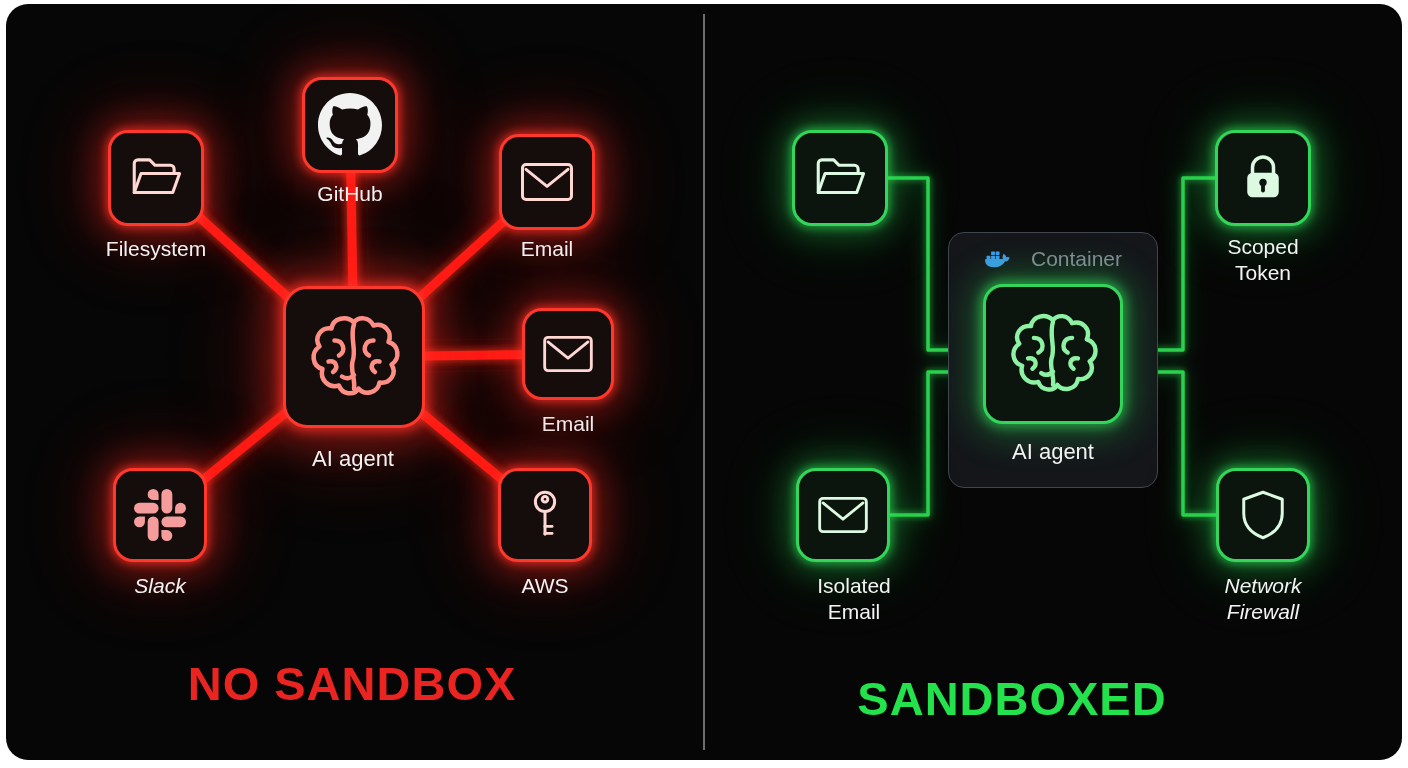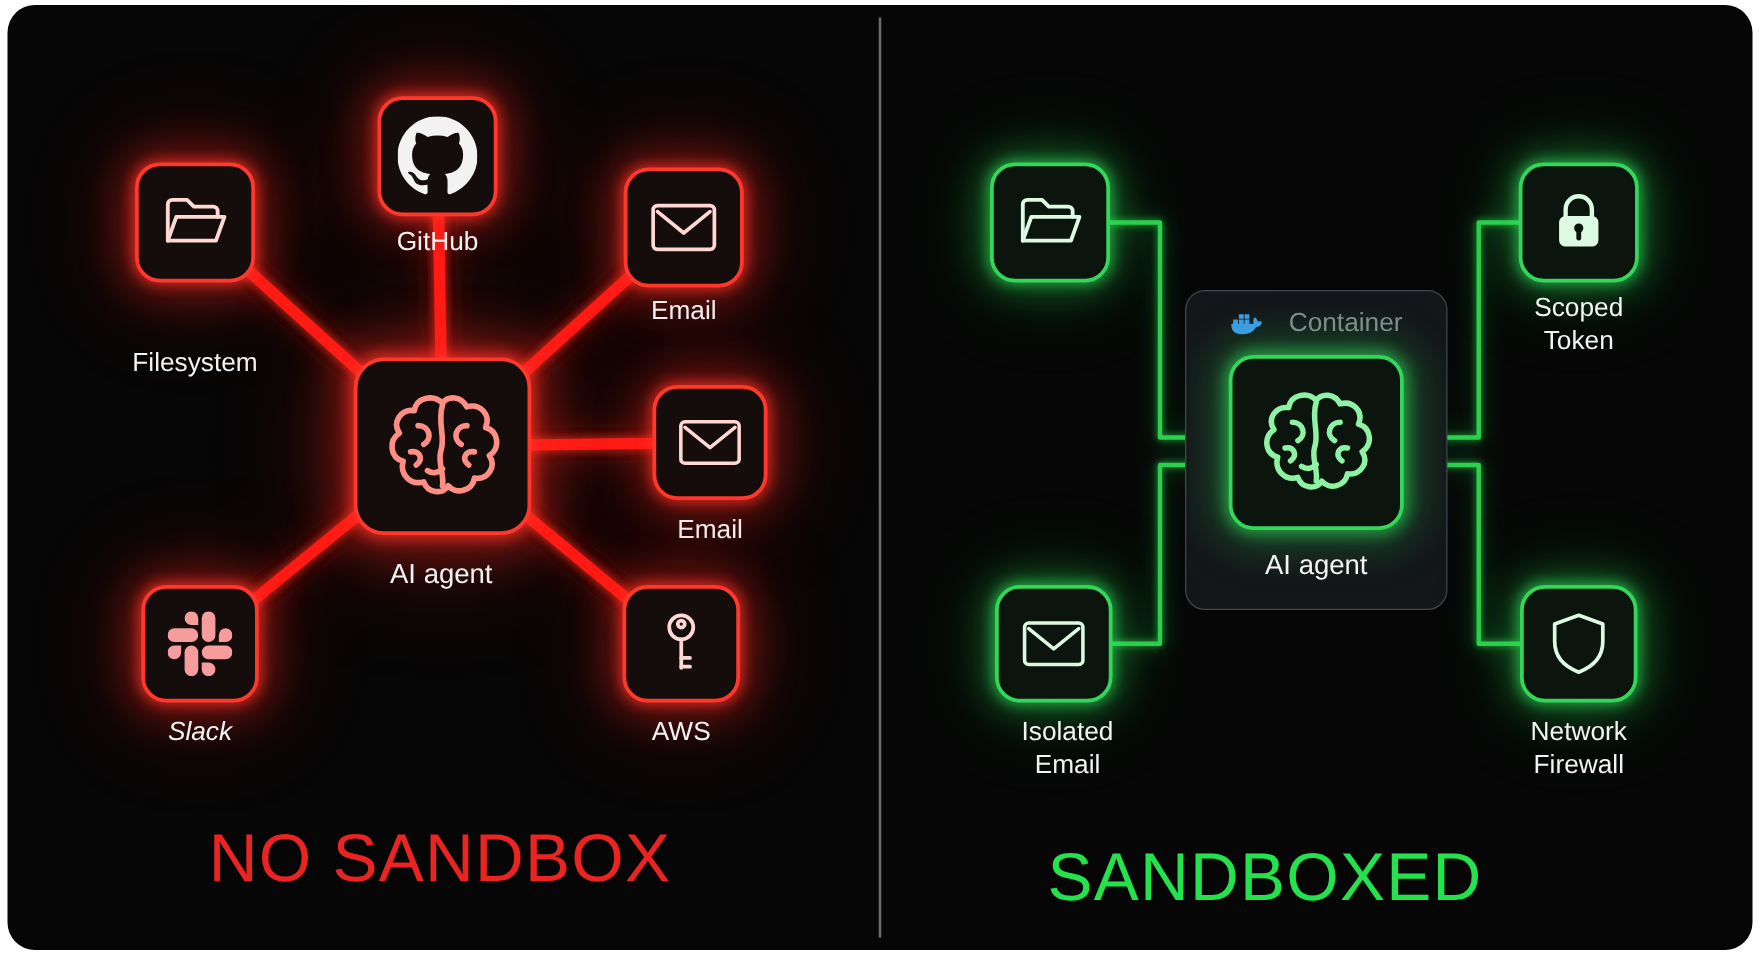--- a/index.html
+++ b/index.html
@@ -54,21 +54,21 @@
     box-shadow:0 0 12px 3px rgba(50,225,90,.60),0 0 34px 12px rgba(40,215,80,.30);
   }
   .agent-label-right{margin-top:15px;color:#f3f3f3;font-size:22px;}
   
   .lbl{
     position:absolute;z-index:2;transform:translateX(-50%);
     color:#f3f3f3;font-size:21px;text-align:center;line-height:1.22;
   }
   .panel-title{
     position:absolute;z-index:2;transform:translateX(-50%);
-    font-size:54px;font-weight:400;letter-spacing:1px;white-space:nowrap;
+    font-size:47px;font-weight:700;letter-spacing:1px;white-space:nowrap;
   }
   .title-red{color:#ea2420;}
   .title-green{color:#23e24c;}
   .icon{display:block;}
   .defs-hidden{position:absolute;width:0;height:0;overflow:hidden;}
 </style>
 </head>
 <body>
 
 <svg class="defs-hidden" aria-hidden="true">
@@ -162,21 +162,21 @@
       <path d="M890 515 H928 V372 H952"></path>
       <path d="M1216 515 H1183 V372 H1156"></path>
     </g>
   </svg>
 
   <div class="node n96 red-node" style="left:156px;top:178px;">
     <svg class="icon" width="58" height="58">
         <use href="#icon-folder"></use>
       </svg>
   </div>
-  <div class="lbl" style="left:156px;top:236px;margin-top:42px;">Filesystem</div>
+  <div class="lbl" style="left:156px;top:236px;">Filesystem</div>
 
   <div class="node n96 red-node" style="left:350px;top:125px;">
     <svg class="icon" width="64" height="64" style="color:#f2f2f2">
         <use href="#icon-github"></use>
       </svg>
   </div>
   <div class="lbl" style="left:350px;top:181px;">GitHub</div>
 
   <div class="node n96 red-node" style="left:547px;top:182px;">
     <svg class="icon" width="56" height="42">
@@ -248,16 +248,16 @@
         <use href="#icon-envelope"></use>
       </svg>
   </div>
   <div class="lbl" style="left:854px;top:573px;width:110px;">Isolated Email</div>
 
   <div class="node n96 green-node" style="left:1263px;top:515px;width:94px;height:94px;">
     <svg class="icon" width="56" height="56">
         <use href="#icon-shield"></use>
       </svg>
   </div>
-  <div class="lbl" style="left:1263px;top:573px;width:130px;">Network Firewall</div>
+  <div class="lbl" style="left:1263px;top:573px;width:130px;font-style:italic;">Network Firewall</div>
 
   <div class="panel-title title-green" style="left:1012px;top:656px;margin-top:15px;">SANDBOXED</div>
 </div>
 
 </body></html>

